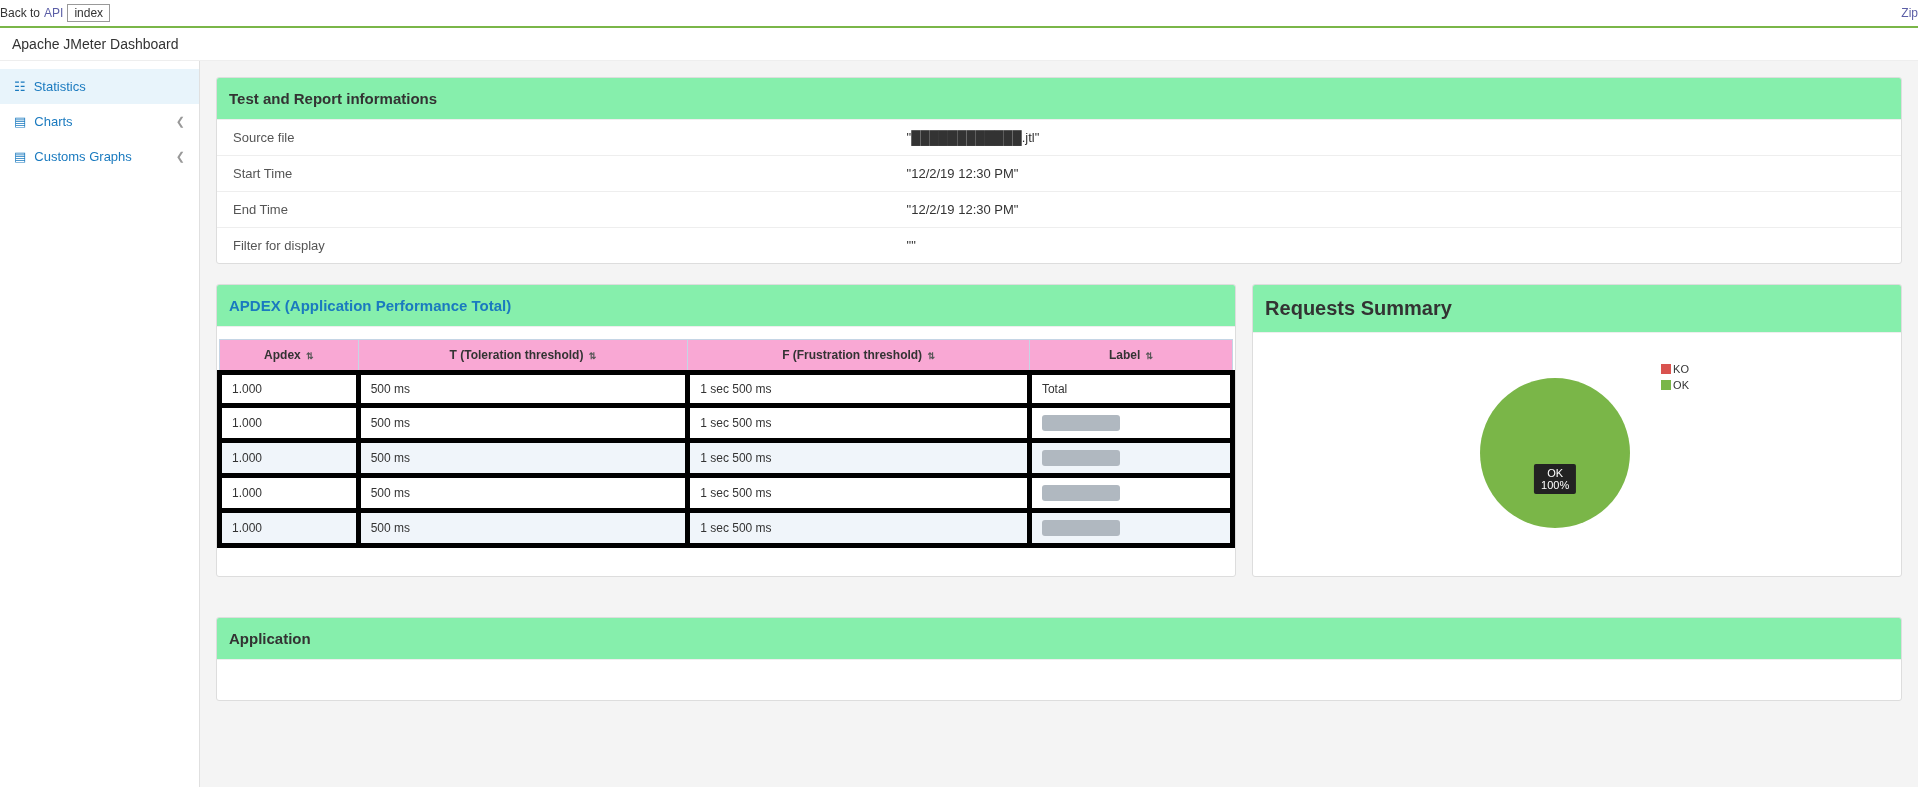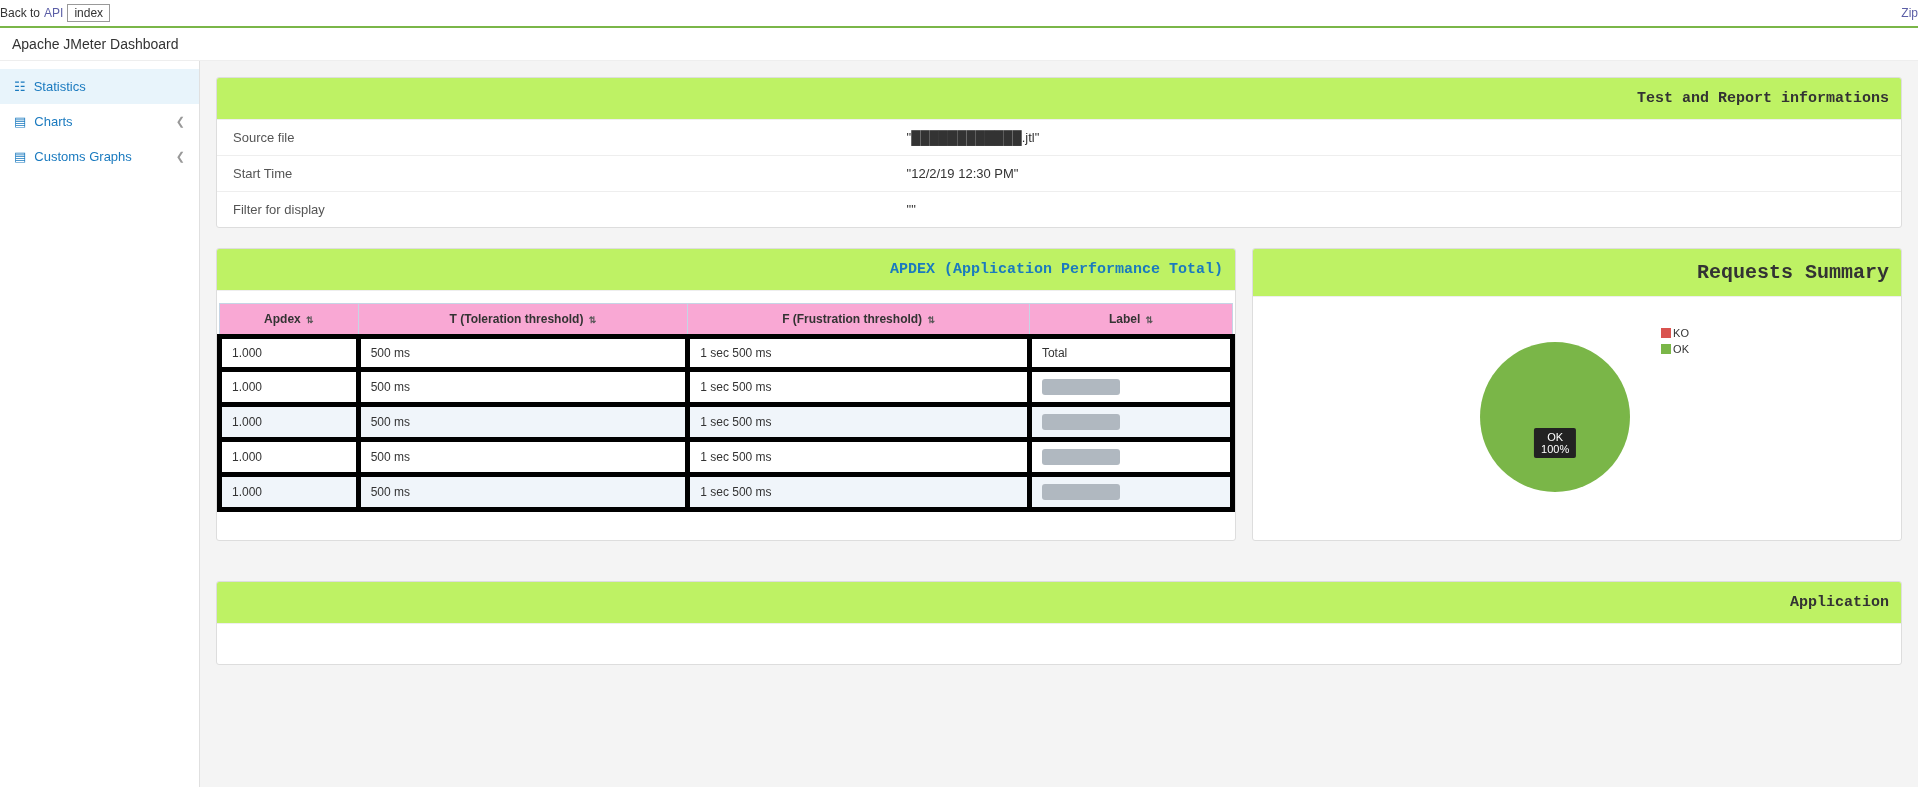--- a/index.html
+++ b/index.html
@@ -68,28 +68,27 @@
 
     
     .card {
       background: #fff;
       border: 1px solid #ddd;
       border-radius: 3px;
       margin-bottom: 20px;
       overflow: hidden;
     }
     .card-title {
-      text-align: right;
+      text-align: left;
       padding: 12px;
       font-size: 15px;
       font-weight: bold;
       color: #333;
-      background: #bef264;
+      background: #86efac;
       border-bottom: 1px solid #eee;
-      font-family: Liberation Mono, monospace;
     }
     .info-table { width: 100%; border-collapse: collapse; }
     .info-table tr { border-bottom: 1px solid #eee; }
     .info-table tr:last-child { border-bottom: none; }
     .info-table td { padding: 10px 16px; }
     .info-table td:first-child { width: 40%; color: #555; }
     .info-table td:last-child { color: #333; }
 
     
     #two-col { display: flex; gap: 16px; margin-bottom: 20px; }
@@ -195,20 +194,24 @@
     <div class="card">
       <div class="card-title">Test and Report informations</div>
       <table class="info-table">
         <tbody id="report-info-tbody">
             <tr>
               <td>Source file</td>
               <td>"████████████.jtl"</td>
             </tr>
             <tr>
               <td>Start Time</td>
+              <td>"12/2/19 12:30 PM"</td>
+            </tr>
+            <tr>
+              <td>End Time</td>
               <td>"12/2/19 12:30 PM"</td>
             </tr>
             <tr>
               <td>Filter for display</td>
               <td>""</td>
             </tr>
           </tbody>
       </table>
     </div>
 

